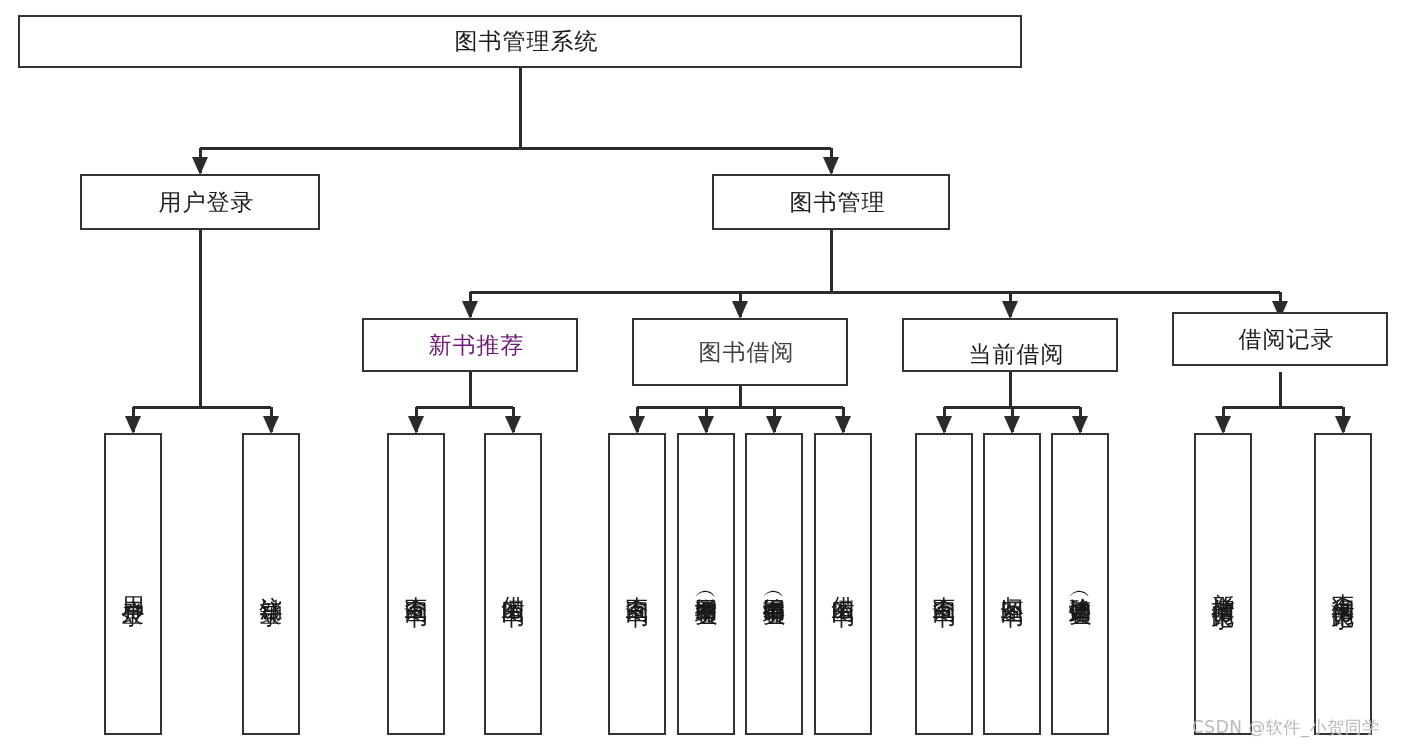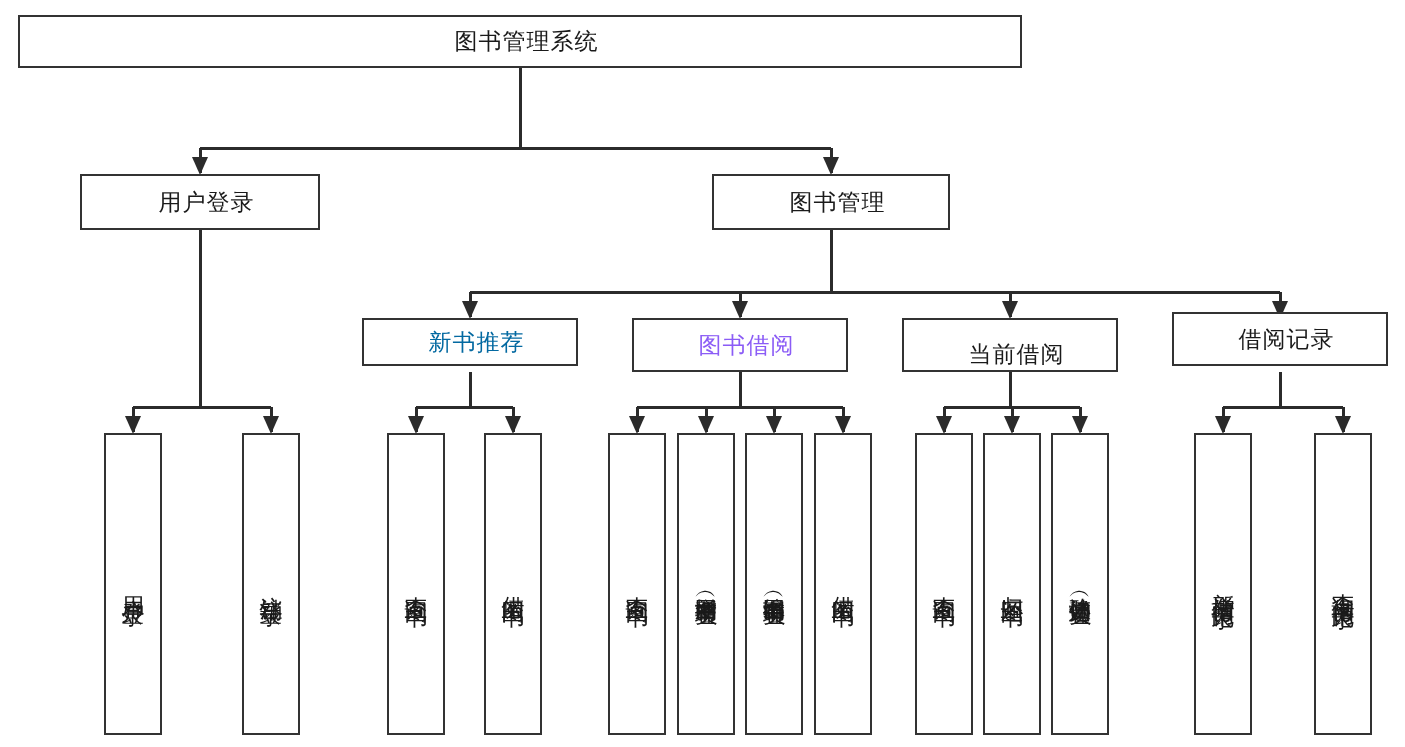--- a/index.html
+++ b/index.html
@@ -126,24 +126,24 @@
   <div id="nodes">
       <div class="node node-h" style="left: 18px; top: 15px; width: 1004px; height: 53px; border-color: rgb(51, 51, 51); background: rgb(255, 255, 255); color: rgb(26, 26, 26);">
         <span>图书管理系统</span>
       </div>
       <div class="node node-h" style="left: 80px; top: 174px; width: 240px; height: 56px; border-color: rgb(51, 51, 51); background: rgb(255, 255, 255); color: rgb(26, 26, 26);">
         <span>用户登录</span>
       </div>
       <div class="node node-h" style="left: 712px; top: 174px; width: 238px; height: 56px; border-color: rgb(51, 51, 51); background: rgb(255, 255, 255); color: rgb(26, 26, 26);">
         <span>图书管理</span>
       </div>
-      <div class="node node-h" style="left: 362px; top: 318px; width: 216px; height: 48px; border-color: rgb(51, 51, 51); background: rgb(255, 255, 255); color: #0369a1; text-align: center;">
+      <div class="node node-h" style="left: 362px; top: 318px; width: 216px; height: 54px; border-color: rgb(51, 51, 51); background: rgb(255, 255, 255); color: #701a75; text-align: center;">
         <span>新书推荐</span>
       </div>
-      <div class="node node-h" style="left: 632px; top: 318px; width: 216px; height: 54px; border-color: rgb(51, 51, 51); background: rgb(255, 255, 255); color: #8b5cf6;">
+      <div class="node node-h" style="left: 632px; top: 318px; width: 216px; height: 68px; border-color: rgb(51, 51, 51); background: rgb(255, 255, 255); color: #404040;">
         <span>图书借阅</span>
       </div>
       <div class="node node-h" style="left: 902px; top: 318px; width: 216px; height: 54px; border-color: rgb(51, 51, 51); background: rgb(255, 255, 255); color: rgb(26, 26, 26); align-items: flex-end;">
         <span>当前借阅</span>
       </div>
       <div class="node node-h" style="left: 1172px; top: 312px; width: 216px; height: 54px; border-color: rgb(51, 51, 51); background: rgb(255, 255, 255); color: rgb(26, 26, 26);">
         <span>借阅记录</span>
       </div>
       <div class="node node-v" style="left: 104px; top: 433px; width: 58px; height: 302px; border-color: rgb(51, 51, 51); background: rgb(255, 255, 255); color: rgb(26, 26, 26);">
         <span class="vtext">用户登录</span>
@@ -178,13 +178,14 @@
       <div class="node node-v tight" style="left: 1051px; top: 433px; width: 58px; height: 302px; border-color: rgb(51, 51, 51); background: rgb(255, 255, 255); color: rgb(26, 26, 26);">
         <span class="vtext">确认归还（管理员）</span>
       </div>
       <div class="node node-v" style="left: 1194px; top: 433px; width: 58px; height: 302px; border-color: rgb(51, 51, 51); background: rgb(255, 255, 255); color: rgb(26, 26, 26);">
         <span class="vtext">新增借阅记录</span>
       </div>
       <div class="node node-v" style="left: 1314px; top: 433px; width: 58px; height: 302px; border-color: rgb(51, 51, 51); background: rgb(255, 255, 255); color: rgb(26, 26, 26);">
         <span class="vtext">查询借阅记录</span>
       </div>
     </div>
+  <div class="watermark" style="left: 1192px; top: 716px; color: rgb(185, 185, 185);">CSDN @软件_小贺同学</div>
 </div>
 
 </body></html>

